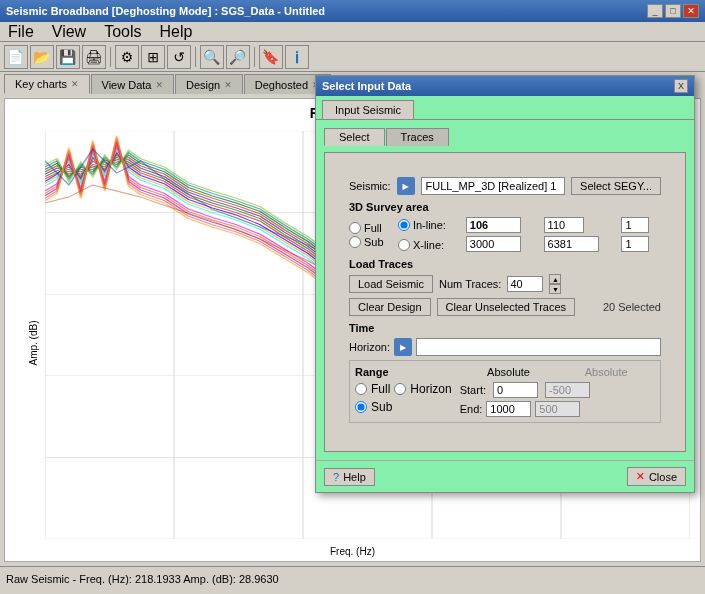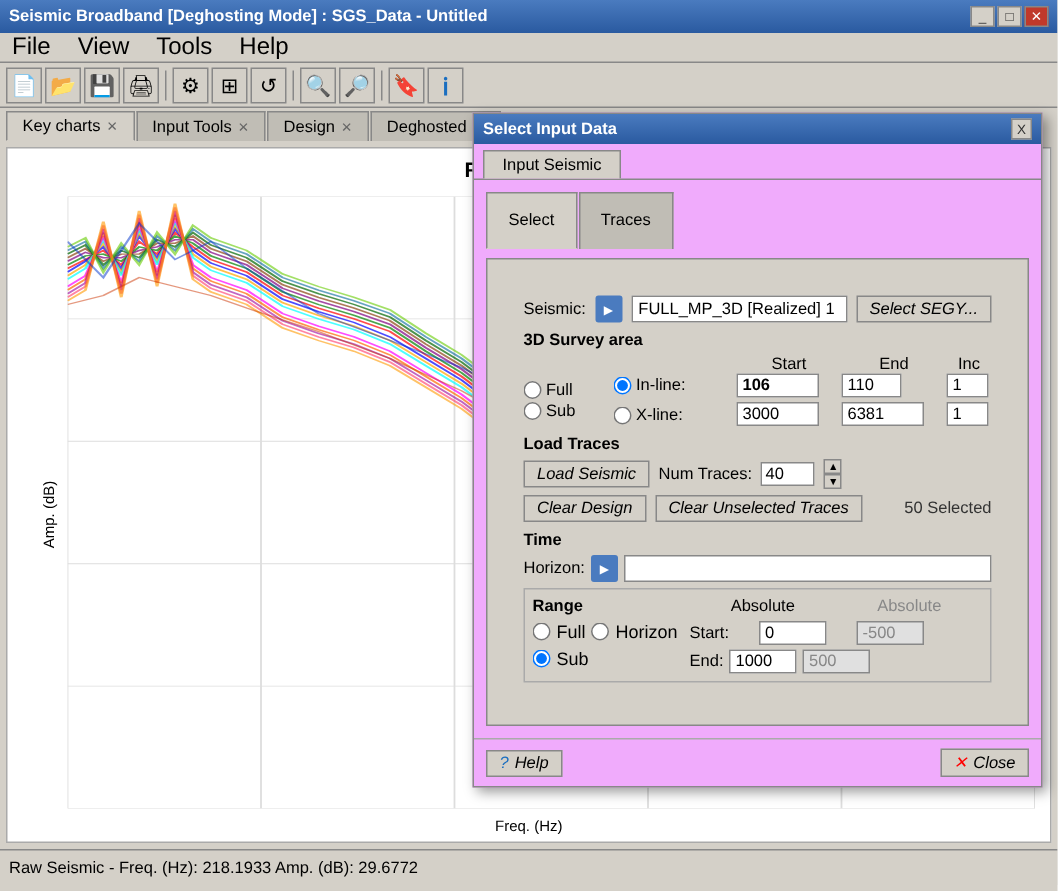--- a/index.html
+++ b/index.html
@@ -40,45 +40,45 @@
     .x-axis-label { position: absolute; bottom: 2px; left: 50%; transform: translateX(-50%); font-size: 10px; }
     
     
     .chart-svg { width: 100%; height: 100%; }
     
     
     .status-bar { background: #d4d0c8; border-top: 1px solid #888; padding: 2px 6px; font-size: 11px; height: 24px; display: flex; align-items: center; }
     
     
     .dialog-overlay { position: fixed; top: 0; left: 0; width: 100%; height: 100%; }
-    .dialog { position: absolute; top: 75px; left: 315px; width: 380px; background: #f0abfc; border: 1px solid #888; box-shadow: 3px 3px 8px rgba(0,0,0,0.4); }
+    .dialog { position: absolute; top: 75px; left: 315px; width: 380px; background: #86efac; border: 1px solid #888; box-shadow: 3px 3px 8px rgba(0,0,0,0.4); }
     .dialog-title { background: linear-gradient(to bottom, #4a7bbf, #2a5aa0); color: white; padding: 3px 6px; display: flex; align-items: center; justify-content: space-between; height: 20px; }
     .dialog-title-text { font-size: 11px; font-weight: bold; }
     .dialog-close { width: 14px; height: 14px; background: #d4d0c8; border: 1px solid #888; display: flex; align-items: center; justify-content: center; font-size: 9px; cursor: pointer; color: #333; }
     
     
     .dialog-tab-bar { padding: 4px 6px 0; display: flex; gap: 1px; }
     .dialog-tab { padding: 3px 12px; background: #c0bdb5; border: 1px solid #888; border-bottom: none; cursor: pointer; font-size: 11px; }
     .dialog-tab.active { background: #d4d0c8; }
     
     
     .dialog-content { padding: 8px; border-top: 1px solid #888; }
     
     
     .inner-tab-bar { display: flex; gap: 1px; margin-bottom: 6px; }
-    .inner-tab { padding: 12px 14px; background: #c0bdb5; border: 1px solid #888; border-bottom: none; cursor: pointer; font-size: 11px; }
+    .inner-tab { padding: 2px 14px; background: #c0bdb5; border: 1px solid #888; border-bottom: none; cursor: pointer; font-size: 11px; }
     .inner-tab.active { background: #d4d0c8; border-bottom: 1px solid #d4d0c8; }
     .inner-tab-content { border: 1px solid #888; padding: 24px; background: #d4d0c8; }
     
     
     .form-row { display: flex; align-items: center; gap: 6px; margin-bottom: 6px; }
     .form-label { font-size: 11px; white-space: nowrap; }
     .seismic-icon { width: 18px; height: 18px; background: #4a7bbf; border-radius: 2px; display: flex; align-items: center; justify-content: center; color: white; font-size: 8px; }
     .seismic-name { flex: 1; font-size: 11px; padding: 2px 4px; background: white; border: 1px solid #888; }
-    .btn { padding: 2px 8px; background: #d4d0c8; border: 1px solid #888; font-size: 11px; cursor: pointer; white-space: nowrap; font-style: italic; }
+    .btn { padding: 2px 8px; background: #d4d0c8; border: 1px solid #888; font-size: 11px; cursor: pointer; white-space: nowrap; }
     
     
     .section-label { font-size: 11px; font-weight: bold; margin-bottom: 4px; }
     .radio-row { display: flex; align-items: center; gap: 3px; font-size: 11px; }
     .text-input { width: 55px; padding: 1px 3px; border: 1px solid #888; background: white; font-size: 11px; }
     .text-input-sm { width: 45px; padding: 1px 3px; border: 1px solid #888; background: white; font-size: 11px; }
     .text-input-disabled { background: #e0e0e0; color: #888; }
     
     
     .section { margin-bottom: 6px; }
@@ -134,21 +134,21 @@
   <div class="toolbar-btn">🔖</div>
   <div class="toolbar-btn" style="color:#1a6ec0; font-size:16px; font-weight:bold;">ℹ</div>
 </div>
 
 <div class="tab-bar">
   <div class="tab active">
     <span>Key charts</span>
     <span class="tab-close">✕</span>
   </div>
   <div class="tab">
-    <span>Input Tools</span>
+    <span>View Data</span>
     <span class="tab-close">✕</span>
   </div>
   <div class="tab">
     <span>Design</span>
     <span class="tab-close">✕</span>
   </div>
   <div class="tab">
     <span>Deghosted</span>
     <span class="tab-close">✕</span>
   </div>
@@ -203,21 +203,21 @@
         <polyline points="0,58 5,52 10,14 15,56 20,8 25,50 30,4 35,46 40,53 50,60 60,73 70,80 80,86 90,94 100,106 110,118 120,133 130,146 140,158 150,170 160,180 170,190 180,200 190,213 200,223 210,233 220,243 230,253 240,266 250,276 260,286 270,296" fill="none" stroke="#ff9900" stroke-width="0.8" opacity="0.6"></polyline>
 
         <polyline points="0,60 10,55 20,45 30,50 40,55 50,62 70,75 90,90 110,108 130,130 150,155 170,175 190,200 210,225 230,248 250,265 270,280" fill="none" stroke="#cc3300" stroke-width="0.7" opacity="0.5"></polyline>
         <polyline points="0,25 10,45 20,15 30,35 40,25 50,40 70,65 90,80 110,95 130,115 150,140 170,165 190,188 210,210 230,232 250,255 270,270" fill="none" stroke="#0033cc" stroke-width="0.7" opacity="0.5"></polyline>
       </svg>
     </div>
   </div>
 </div>
 
 <div class="status-bar">
-  <span>Raw Seismic  -  Freq. (Hz): 218.1933  Amp. (dB): 29.6772</span>
+  <span>Raw Seismic  -  Freq. (Hz): 218.1933  Amp. (dB): 28.9630</span>
 </div>
 
 <div class="dialog-overlay">
   <div class="dialog">
     <div class="dialog-title">
       <span class="dialog-title-text">Select Input Data</span>
       <div class="dialog-close">X</div>
     </div>
 
     <div class="dialog-tab-bar">
@@ -237,27 +237,20 @@
           <span class="form-label">Seismic:</span>
           <div class="seismic-icon">▶</div>
           <span class="seismic-name">FULL_MP_3D [Realized] 1</span>
           <button class="btn">Select SEGY...</button>
         </div>
 
         <div class="section">
           <div class="section-label">3D Survey area</div>
           <table style="width:100%; border-collapse:collapse;">
             <tbody>
-                <tr>
-              <td style="width:60px;"></td>
-              <td></td>
-              <td style="text-align:center; font-size:11px; width:70px;">Start</td>
-              <td style="text-align:center; font-size:11px; width:70px;">End</td>
-              <td style="text-align:center; font-size:11px; width:30px;">Inc</td>
-            </tr>
             <tr>
               <td style="vertical-align:middle;">
                 <div style="display:flex; flex-direction:column; gap:2px;">
                   <div class="radio-row">
                     <input type="radio" name="survey" style="">
                     <span>Full</span>
                   </div>
                   <div class="radio-row">
                     <input type="radio" name="survey" style="">
                     <span>Sub</span>
@@ -306,21 +299,21 @@
             <span class="form-label">Num Traces:</span>
             <input type="text" class="spinner-input" style="width: 36px;" value="40">
             <div class="spinner-container">
               <div class="spinner-btn">▲</div>
               <div class="spinner-btn">▼</div>
             </div>
           </div>
           <div class="traces-row">
             <button class="btn">Clear Design</button>
             <button class="btn">Clear Unselected Traces</button>
-            <span class="selected-count">50 Selected</span>
+            <span class="selected-count">20 Selected</span>
           </div>
         </div>
 
         <div class="time-section">
           <div class="section-label">Time</div>
           <div class="horizon-row">
             <span class="form-label">Horizon:</span>
             <div class="horizon-icon">▶</div>
             <div class="horizon-input"></div>
           </div>
@@ -340,21 +333,21 @@
                     <input type="radio" name="range" checked="" style="">
                     <span>Sub</span>
                   </div>
                 </div>
               </div>
               <div style="flex:1;">
                 <div style="display:flex; justify-content:space-around; margin-bottom:4px;">
                   <span style="font-size:11px; width:60px; text-align:center;">Absolute</span>
                   <span style="font-size:11px; width:60px; text-align:center; color:#888;">Absolute</span>
                 </div>
-                <div style="display:flex; align-items:center; gap:20px; margin-bottom:3px;">
+                <div style="display:flex; align-items:center; gap:7px; margin-bottom:3px;">
                   <span style="font-size:11px;">Start:</span>
                   <input type="text" class="text-input-sm" value="0" style="">
                   <input type="text" class="text-input-sm text-input-disabled" value="-500" disabled="" style="background: rgb(224, 224, 224); color: rgb(136, 136, 136);">
                 </div>
                 <div style="display:flex; align-items:center; gap:4px;">
                   <span style="font-size:11px;">End:</span>
                   <input type="text" class="text-input-sm" value="1000" style="">
                   <input type="text" class="text-input-sm text-input-disabled" value="500" disabled="" style="background: rgb(224, 224, 224); color: rgb(136, 136, 136);">
                 </div>
               </div>

